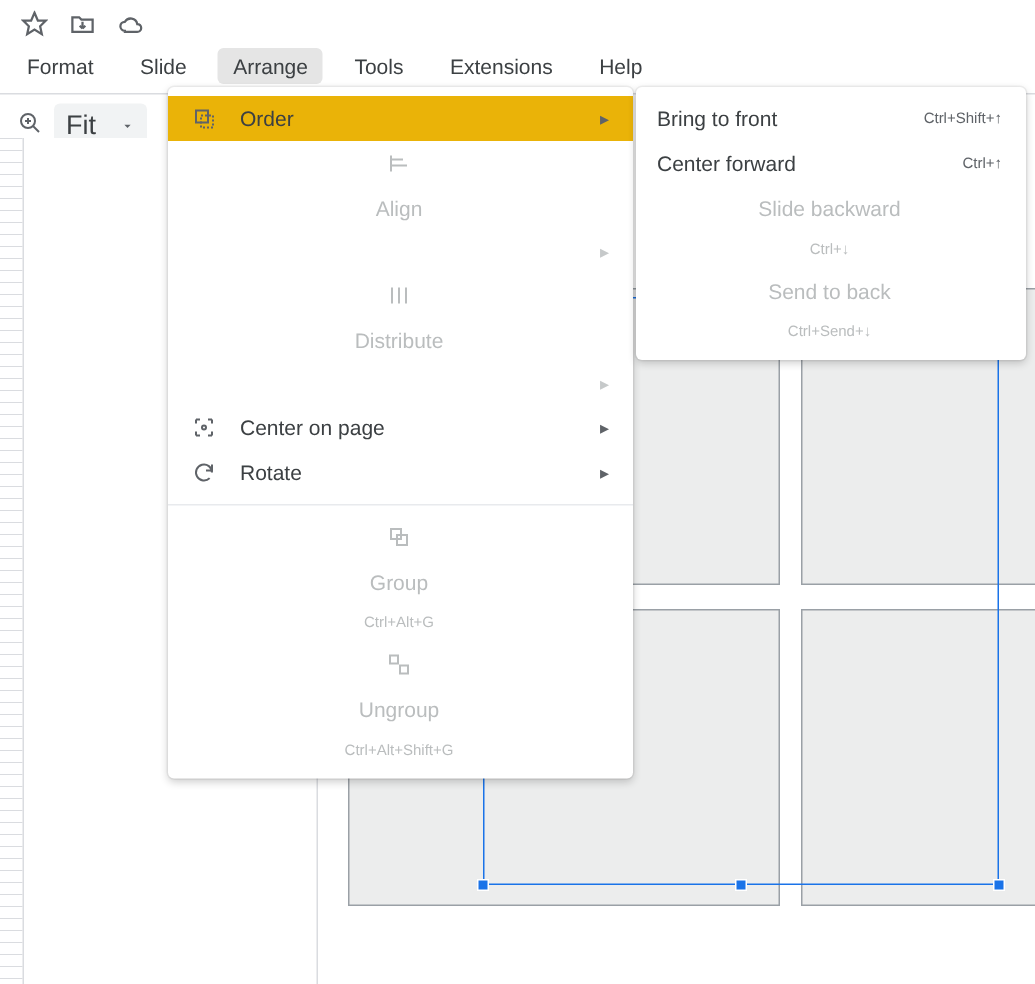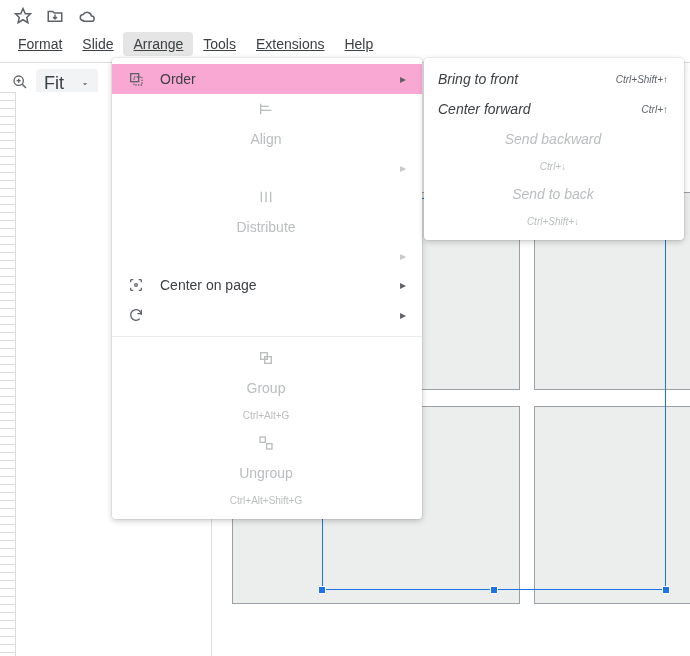--- a/index.html
+++ b/index.html
@@ -19,24 +19,23 @@
       align-items: center;
       gap: 14px;
       padding: 6px 14px 0 14px;
       height: 28px;
     }
     .icon-row svg { width:18px; height:18px; }
     
     .menubar {
       display: flex;
       align-items: center;
-      gap: 0;
+      gap: 11px;
       padding: 4px 8px 6px 8px;
       border-bottom: 1px solid #dadce0;
-      text-decoration: underline;
     }
     .menu-btn {
       padding: 4px 10px;
       color: #3c4043;
       cursor: pointer;
       border-radius: 4px;
       font-size: 14px;
     }
     .menu-btn.open { background: #e5e5e5; }
     
@@ -70,30 +69,30 @@
     .dd-item {
       display: flex;
       align-items: center;
       padding: 7px 16px 7px 14px;
       gap: 14px;
       cursor: default;
       color: #3c4043;
       font-size: 14px;
       position: relative;
     }
-    .dd-item.hover { background: #f9a8d4; }
+    .dd-item.hover { background: #eab308; }
     .dd-item.disabled { color: #babdbe; flex-direction: column; }
     .dd-item .icon-slot { width:20px; display:flex; justify-content:center; }
     .dd-item .label { flex: 1; }
     .dd-item .kbd { color: #babdbe; font-size: 10px; }
     .dd-item .arrow { color:#5f6368; font-size:12px; margin-left:auto; }
     .dd-item.disabled .arrow { color:#c6c9ca; }
     .dd-sep { border-top:1px solid #e8eaed; margin:6px 0; }
     .dd-arrange { top: 58px; left: 112px; width: 310px; }
-    .dd-order   { top: 58px; left: 424px; width: 260px; font-style: italic; }
+    .dd-order   { top: 58px; left: 424px; width: 260px; }
     .highlight-box { position:absolute; border:3px solid #d93025; pointer-events:none; }
     
     .work-area {
       position: absolute;
       top: 92px; left: 0; right: 0; bottom: 0;
       background: #fff;
     }
     .ruler-v {
       position:absolute; top:0; left:0; bottom:0; width:16px;
       background:#fff; border-right:1px solid #dadce0;
@@ -235,20 +234,21 @@
     <span class="label">Center on page</span>
     <span class="arrow">▸</span>
   </div>
   <div class="dd-item">
     <span class="icon-slot">
       <svg width="16" height="16" viewBox="0 0 24 24" fill="none" stroke="#5f6368" stroke-width="2">
           <path d="M20 12a8 8 0 10-2.34 5.66"></path>
           <path d="M20 4v6h-6"></path>
         </svg>
     </span>
+    <span class="label">Rotate</span>
     <span class="arrow">▸</span>
   </div>
   <div class="dd-sep"></div>
   <div class="dd-item disabled">
     <span class="icon-slot">
       <svg width="16" height="16" viewBox="0 0 24 24" fill="none" stroke="#babdbe" stroke-width="2">
           <rect x="4" y="4" width="10" height="10"></rect>
           <rect x="10" y="10" width="10" height="10"></rect>
         </svg>
     </span>
@@ -270,22 +270,22 @@
 <div class="dropdown dd-order">
   <div class="dd-item">
     <span class="label">Bring to front</span>
     <span class="kbd" style="color:#5f6368">Ctrl+Shift+↑</span>
   </div>
   <div class="dd-item">
     <span class="label">Center forward</span>
     <span class="kbd" style="color:#5f6368">Ctrl+↑</span>
   </div>
   <div class="dd-item disabled">
-    <span class="label">Send backward</span>
+    <span class="label">Slide backward</span>
     <span class="kbd">Ctrl+↓</span>
   </div>
   <div class="dd-item disabled">
     <span class="label">Send to back</span>
-    <span class="kbd">Ctrl+Shift+↓</span>
+    <span class="kbd">Ctrl+Send+↓</span>
   </div>
 </div>
 
 <div class="highlight-box" style="top:60px; left:426px; width:256px; height:34px;"></div>
 
 </body></html>

